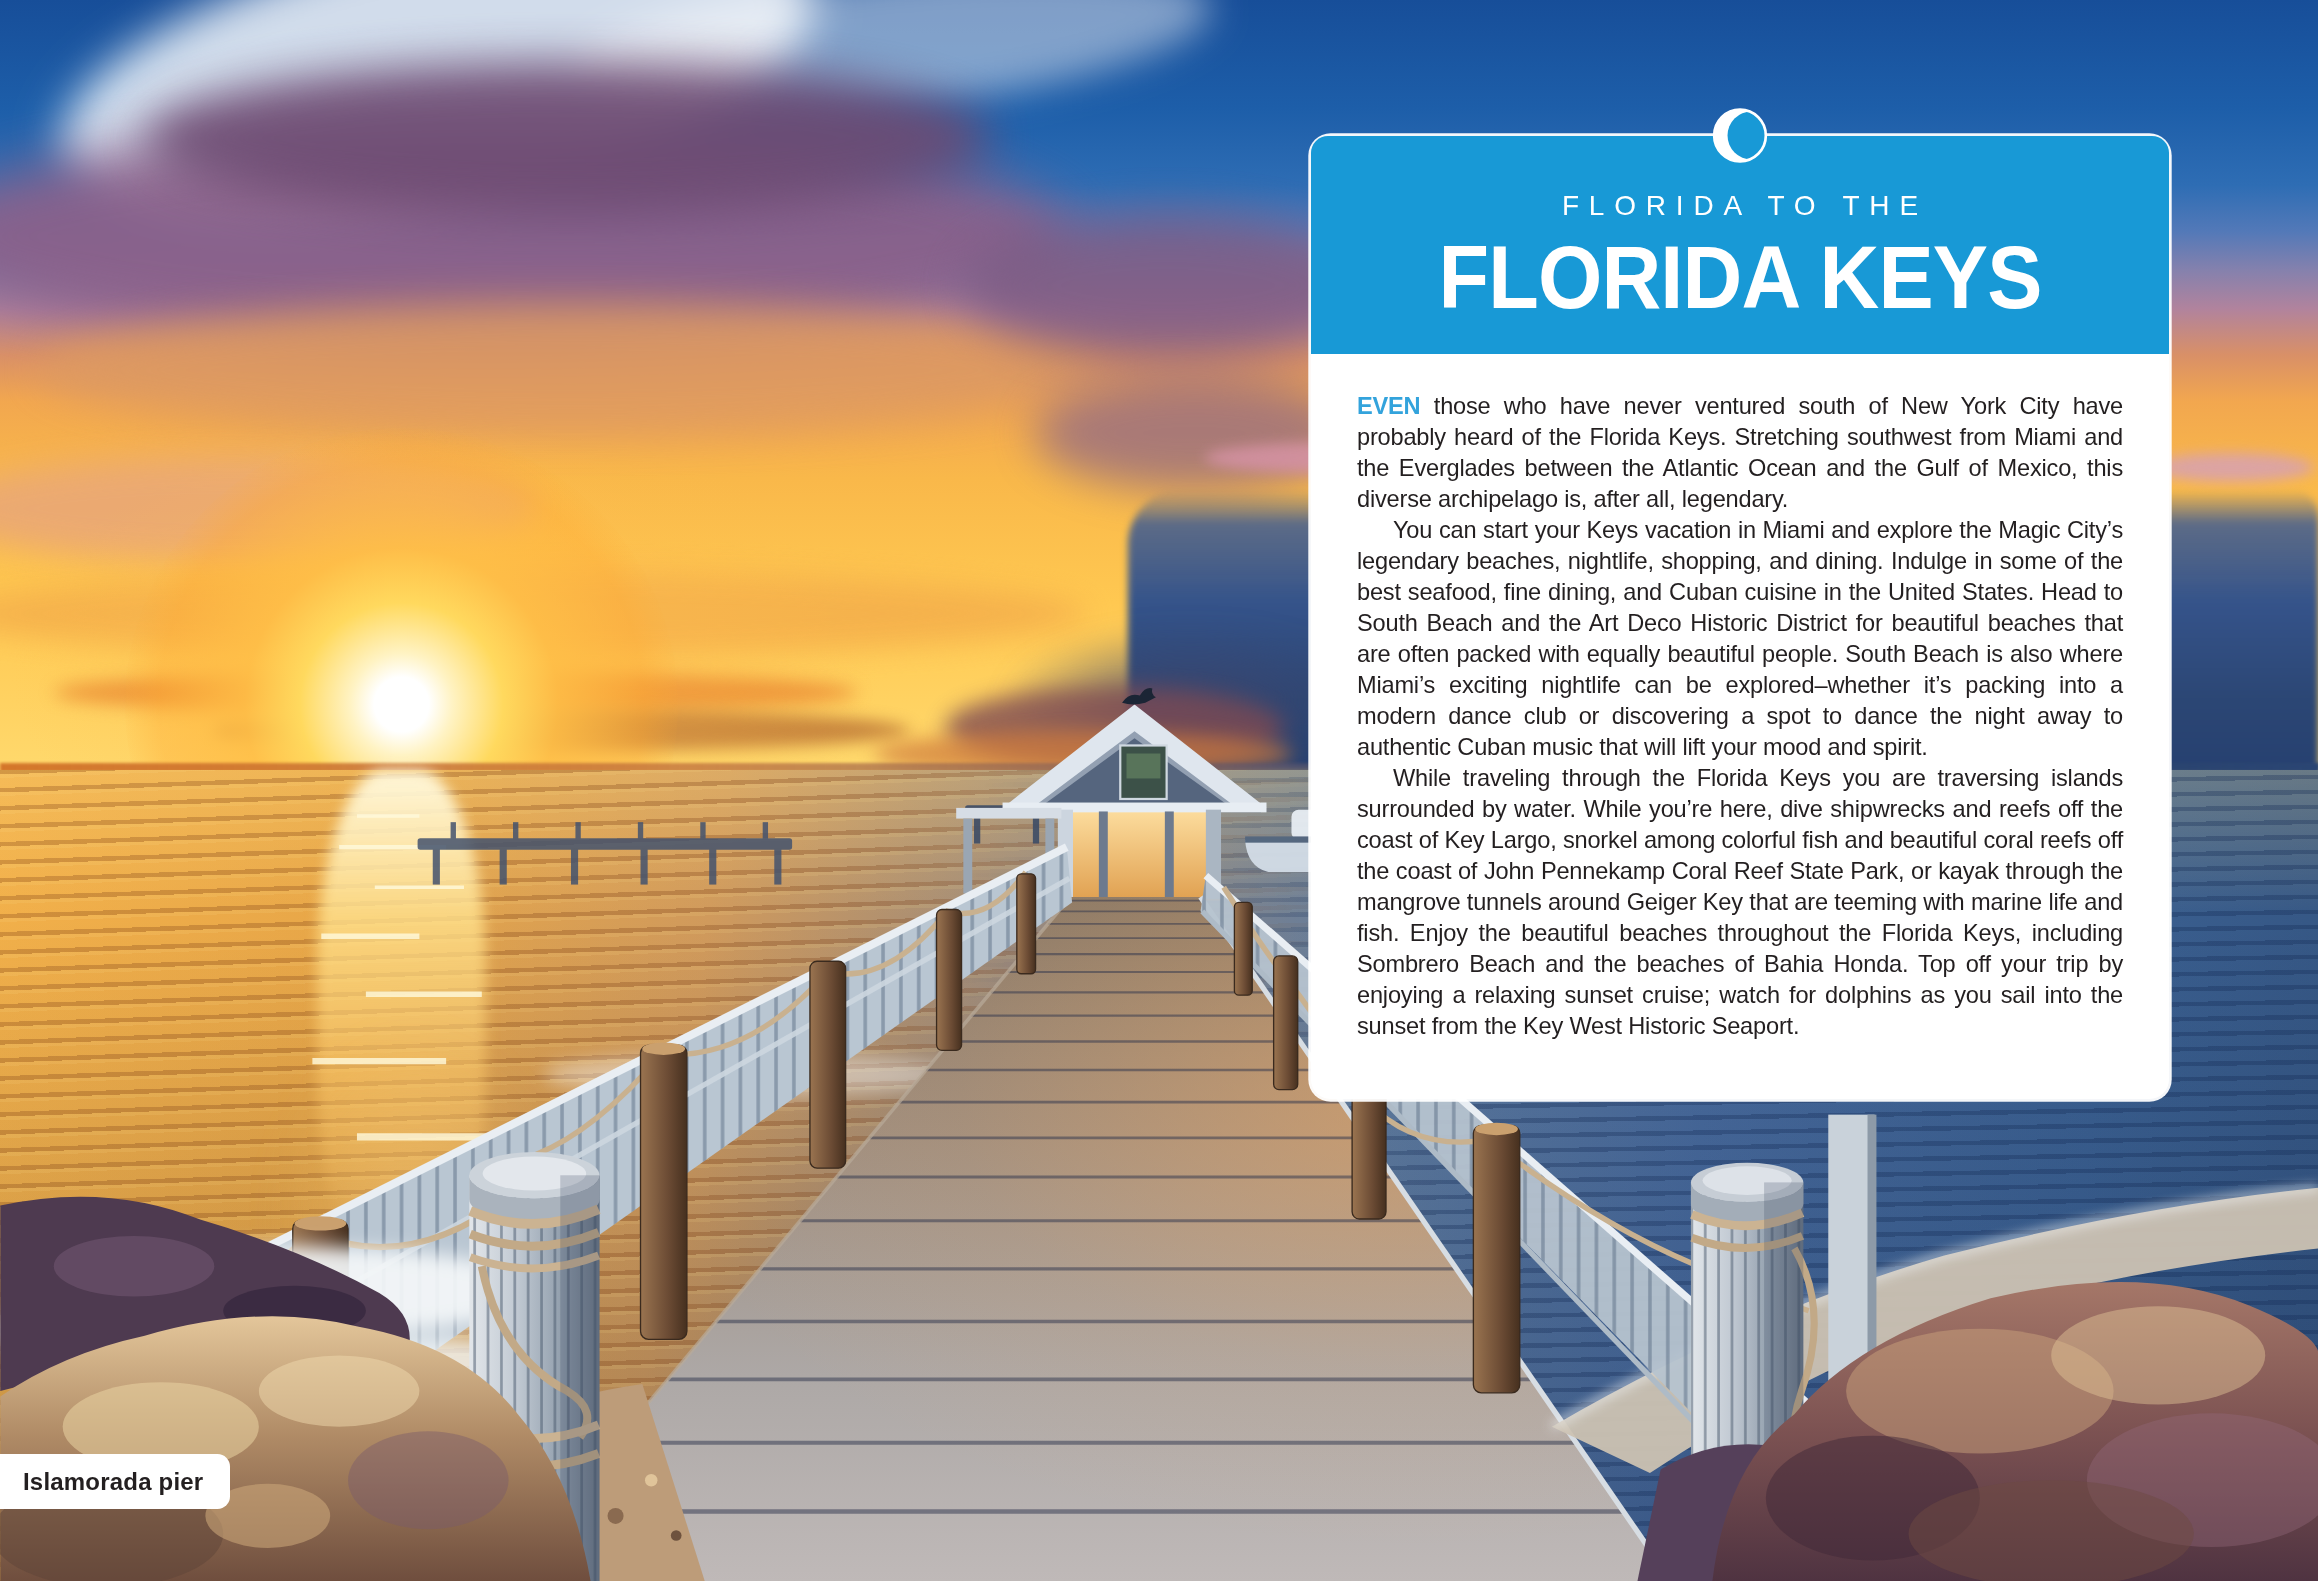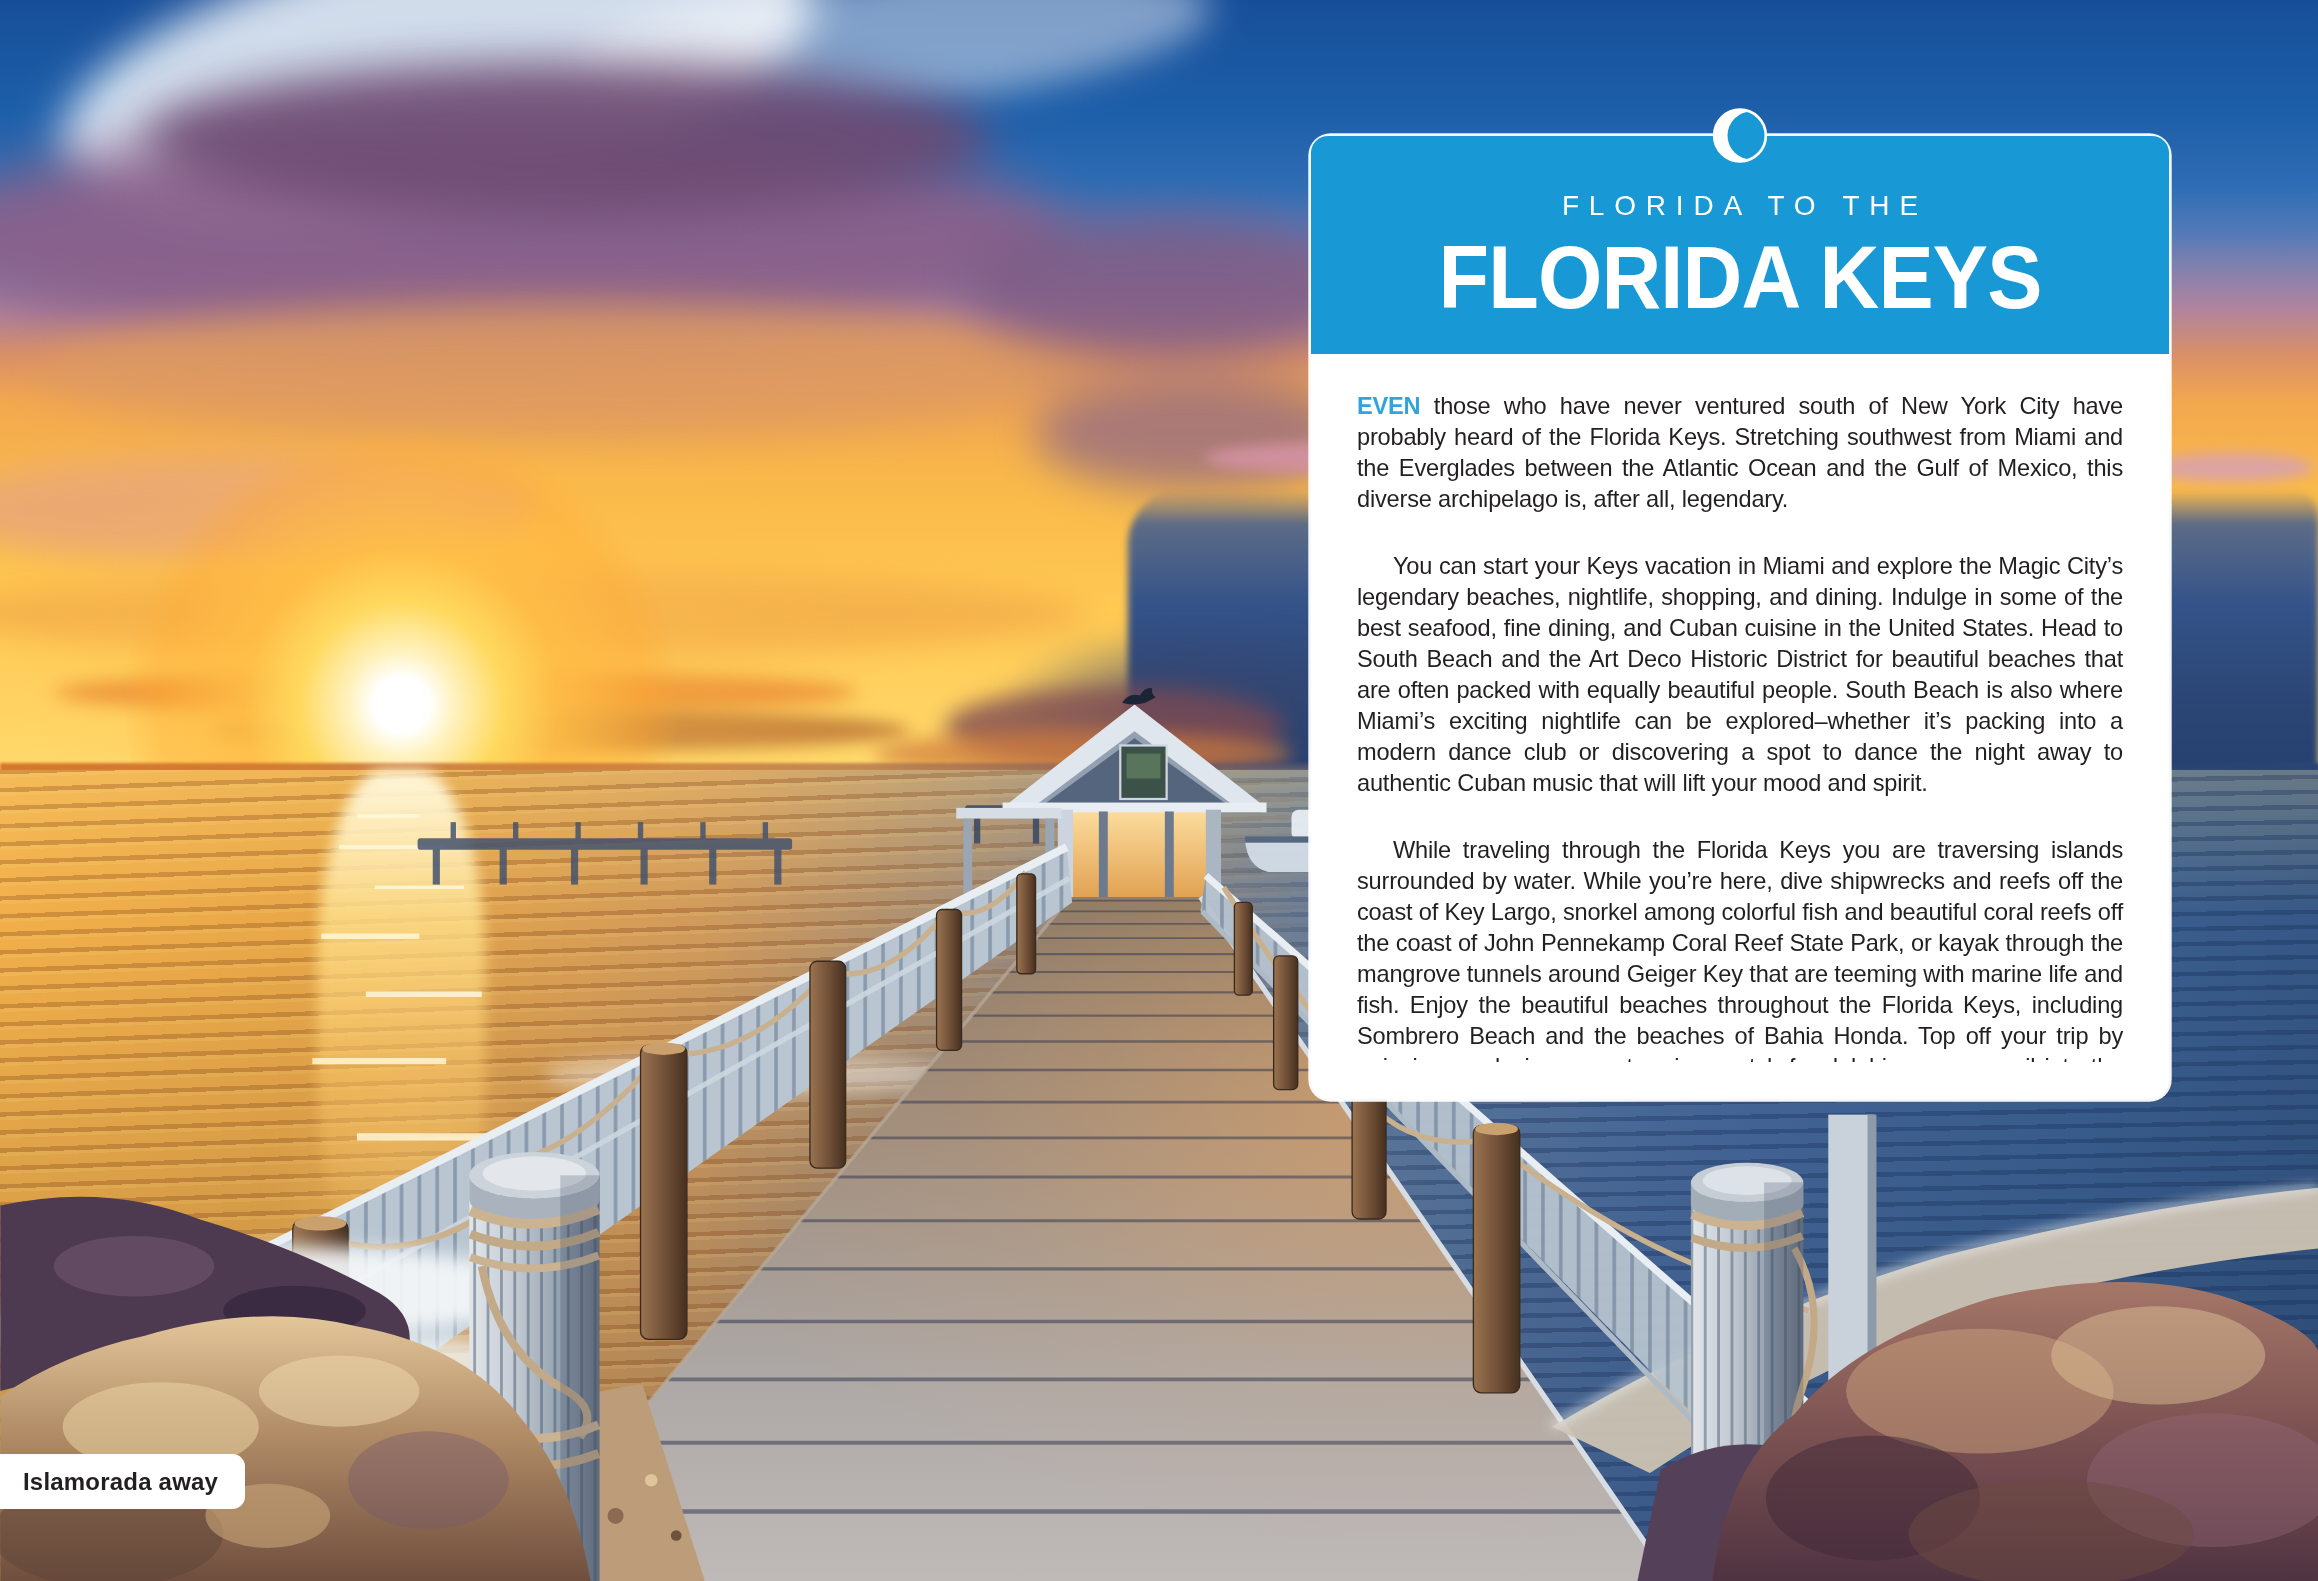--- a/index.html
+++ b/index.html
@@ -67,21 +67,21 @@
   .card{position:absolute;left:1311px;top:136px;width:858px;height:963px;background:#fff;
     border-radius:19.6px;box-shadow:0 0 0 2.7px rgba(255,255,255,.95);}
   .card-head{position:relative;height:218px;background:#1899d6;border-radius:17px 17px 0 0;text-align:center;}
   .moon{position:absolute;left:50%;top:-29px;transform:translateX(-50%);}
   .eyebrow{padding-top:54px;font-size:28px;letter-spacing:9.8px;text-indent:9.8px;color:#fff;font-weight:400;}
   .title{margin:10.7px 0 0;font-size:89px;line-height:1;font-weight:bold;color:#fff;
     transform:scaleX(.93);transform-origin:center;letter-spacing:-0.9px;white-space:nowrap;}
   .card-body{padding:37px 46px 0;font-size:23.6px;line-height:31px;color:#231f20;
     text-align:justify;letter-spacing:-0.2px;overflow:hidden;height:calc(963px - 218px - 37px);box-sizing:border-box;}
   .card-body p{margin:0;}
-  .card-body p.ind{text-indent:36px;margin-top:36px;}
+  .card-body p.ind{text-indent:36px;}
   .lead{color:#33a3dc;font-weight:bold;}
 </style>
 </head>
 <body>
 
 <div class="page">
 
   <div class="photo">
     <div class="sky"></div>
     <div class="cl c1"></div>
@@ -354,21 +354,21 @@
         <ellipse cx="2220" cy="1560" rx="150" ry="70" fill="#c9a27b" opacity=".5"></ellipse>
         <ellipse cx="2420" cy="1520" rx="120" ry="55" fill="#e4c79a" opacity=".45"></ellipse>
         <ellipse cx="2100" cy="1680" rx="120" ry="70" fill="#3f2737" opacity=".5"></ellipse>
         <ellipse cx="2480" cy="1660" rx="140" ry="75" fill="#946a7a" opacity=".4"></ellipse>
         <ellipse cx="2300" cy="1720" rx="160" ry="60" fill="#6e4a42" opacity=".5"></ellipse>
       </g>
     </svg>
   </div>
 
   <div class="caption">
-    <span>Islamorada away</span>
+    <span>Islamorada pier</span>
   </div>
 
   <section class="card">
     <header class="card-head">
       <svg class="moon" width="57" height="57" viewBox="0 0 64 64">
         <defs>
             <clipPath id="mc">
               <circle cx="32" cy="32" r="29"></circle>
             </clipPath>
           </defs>

